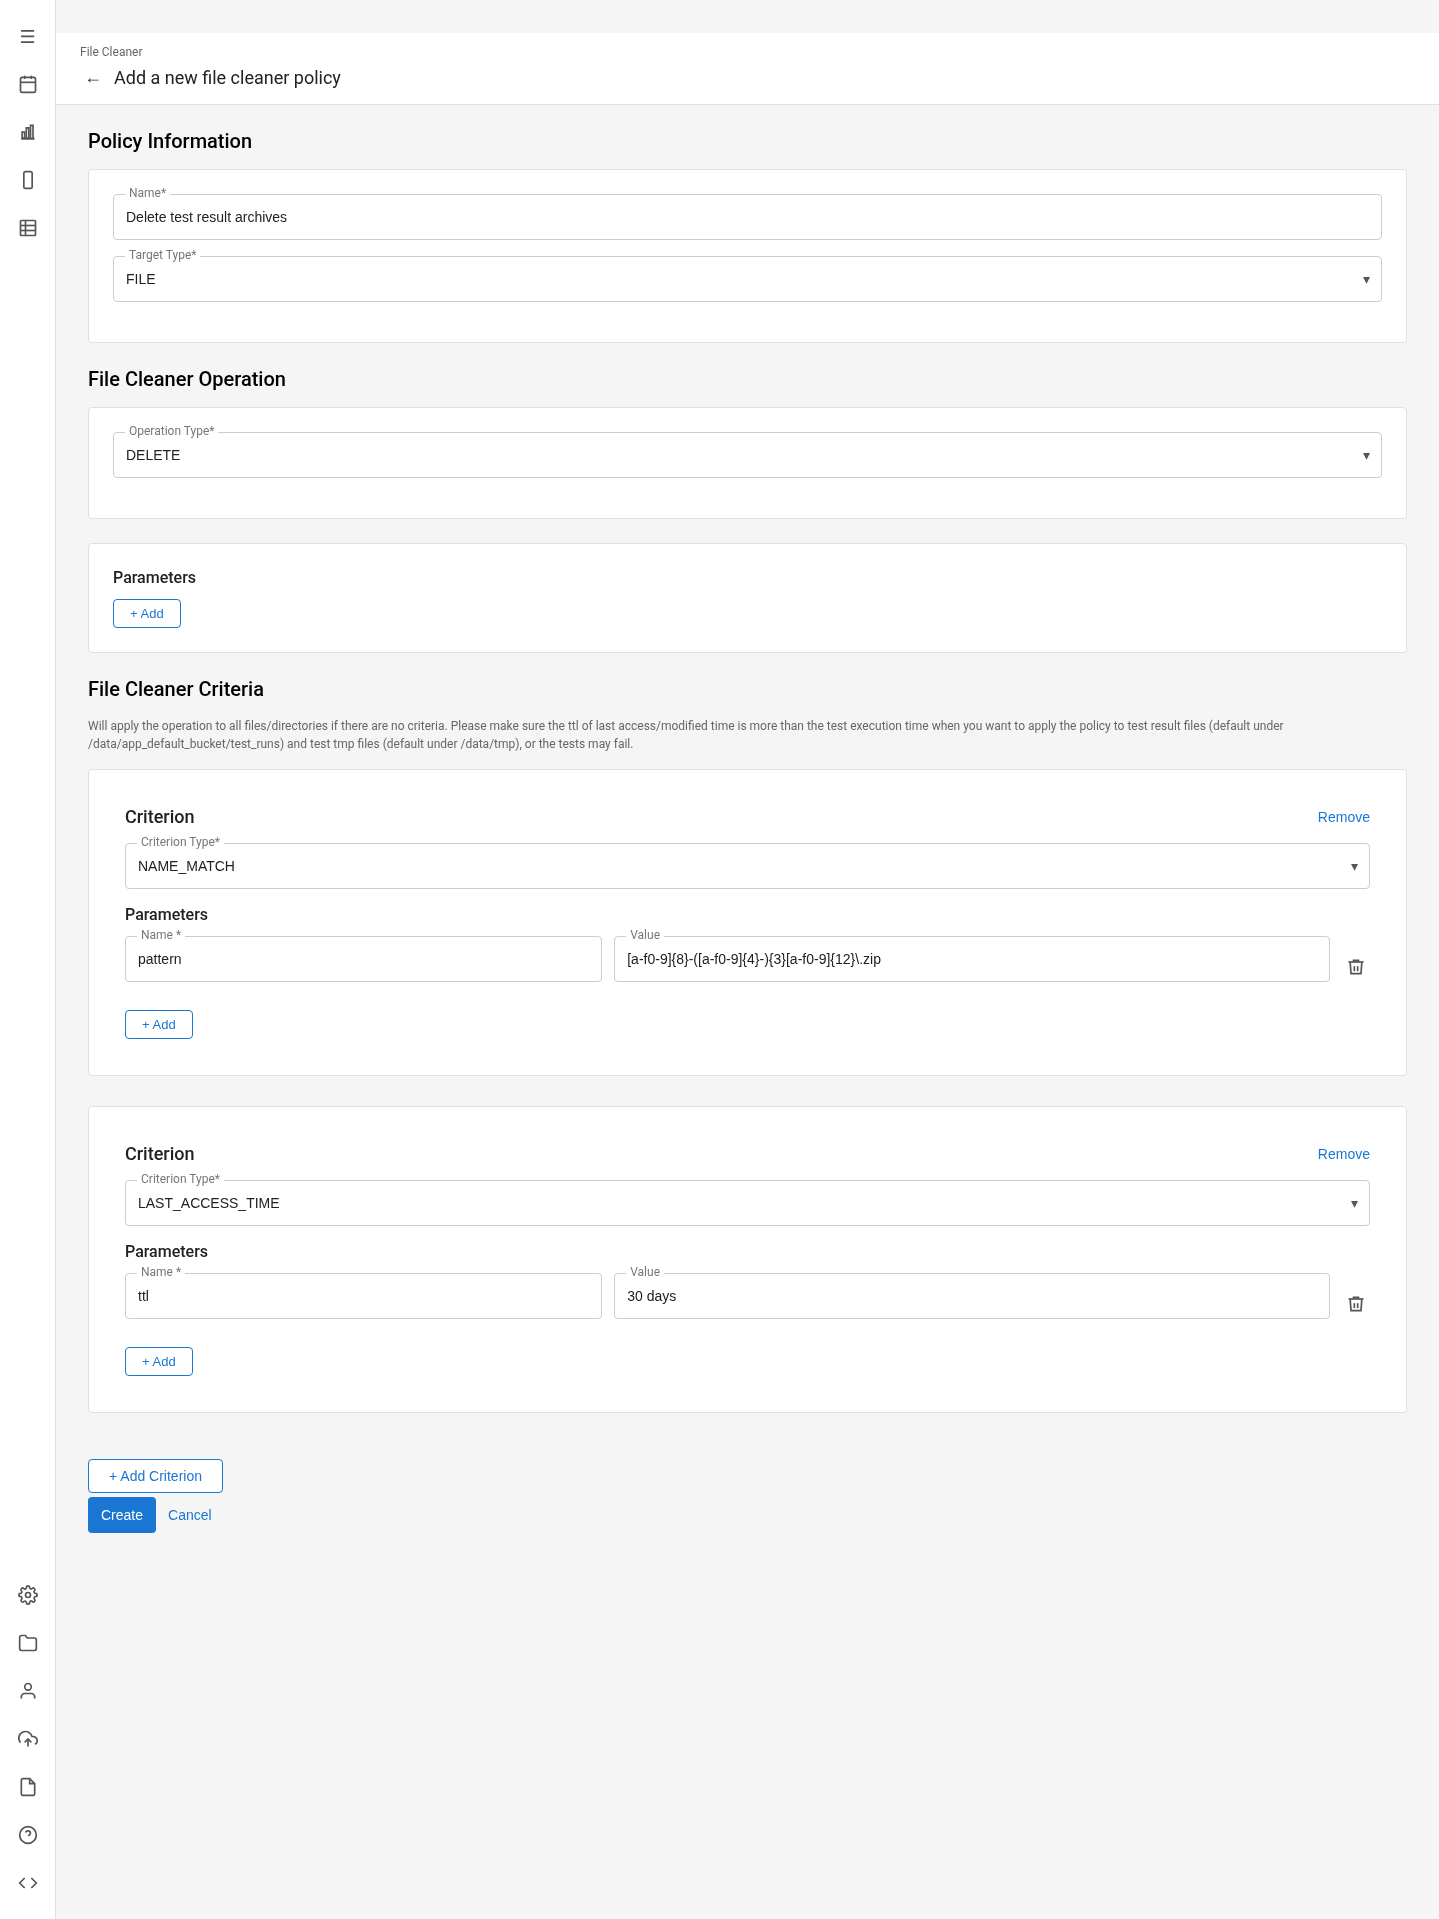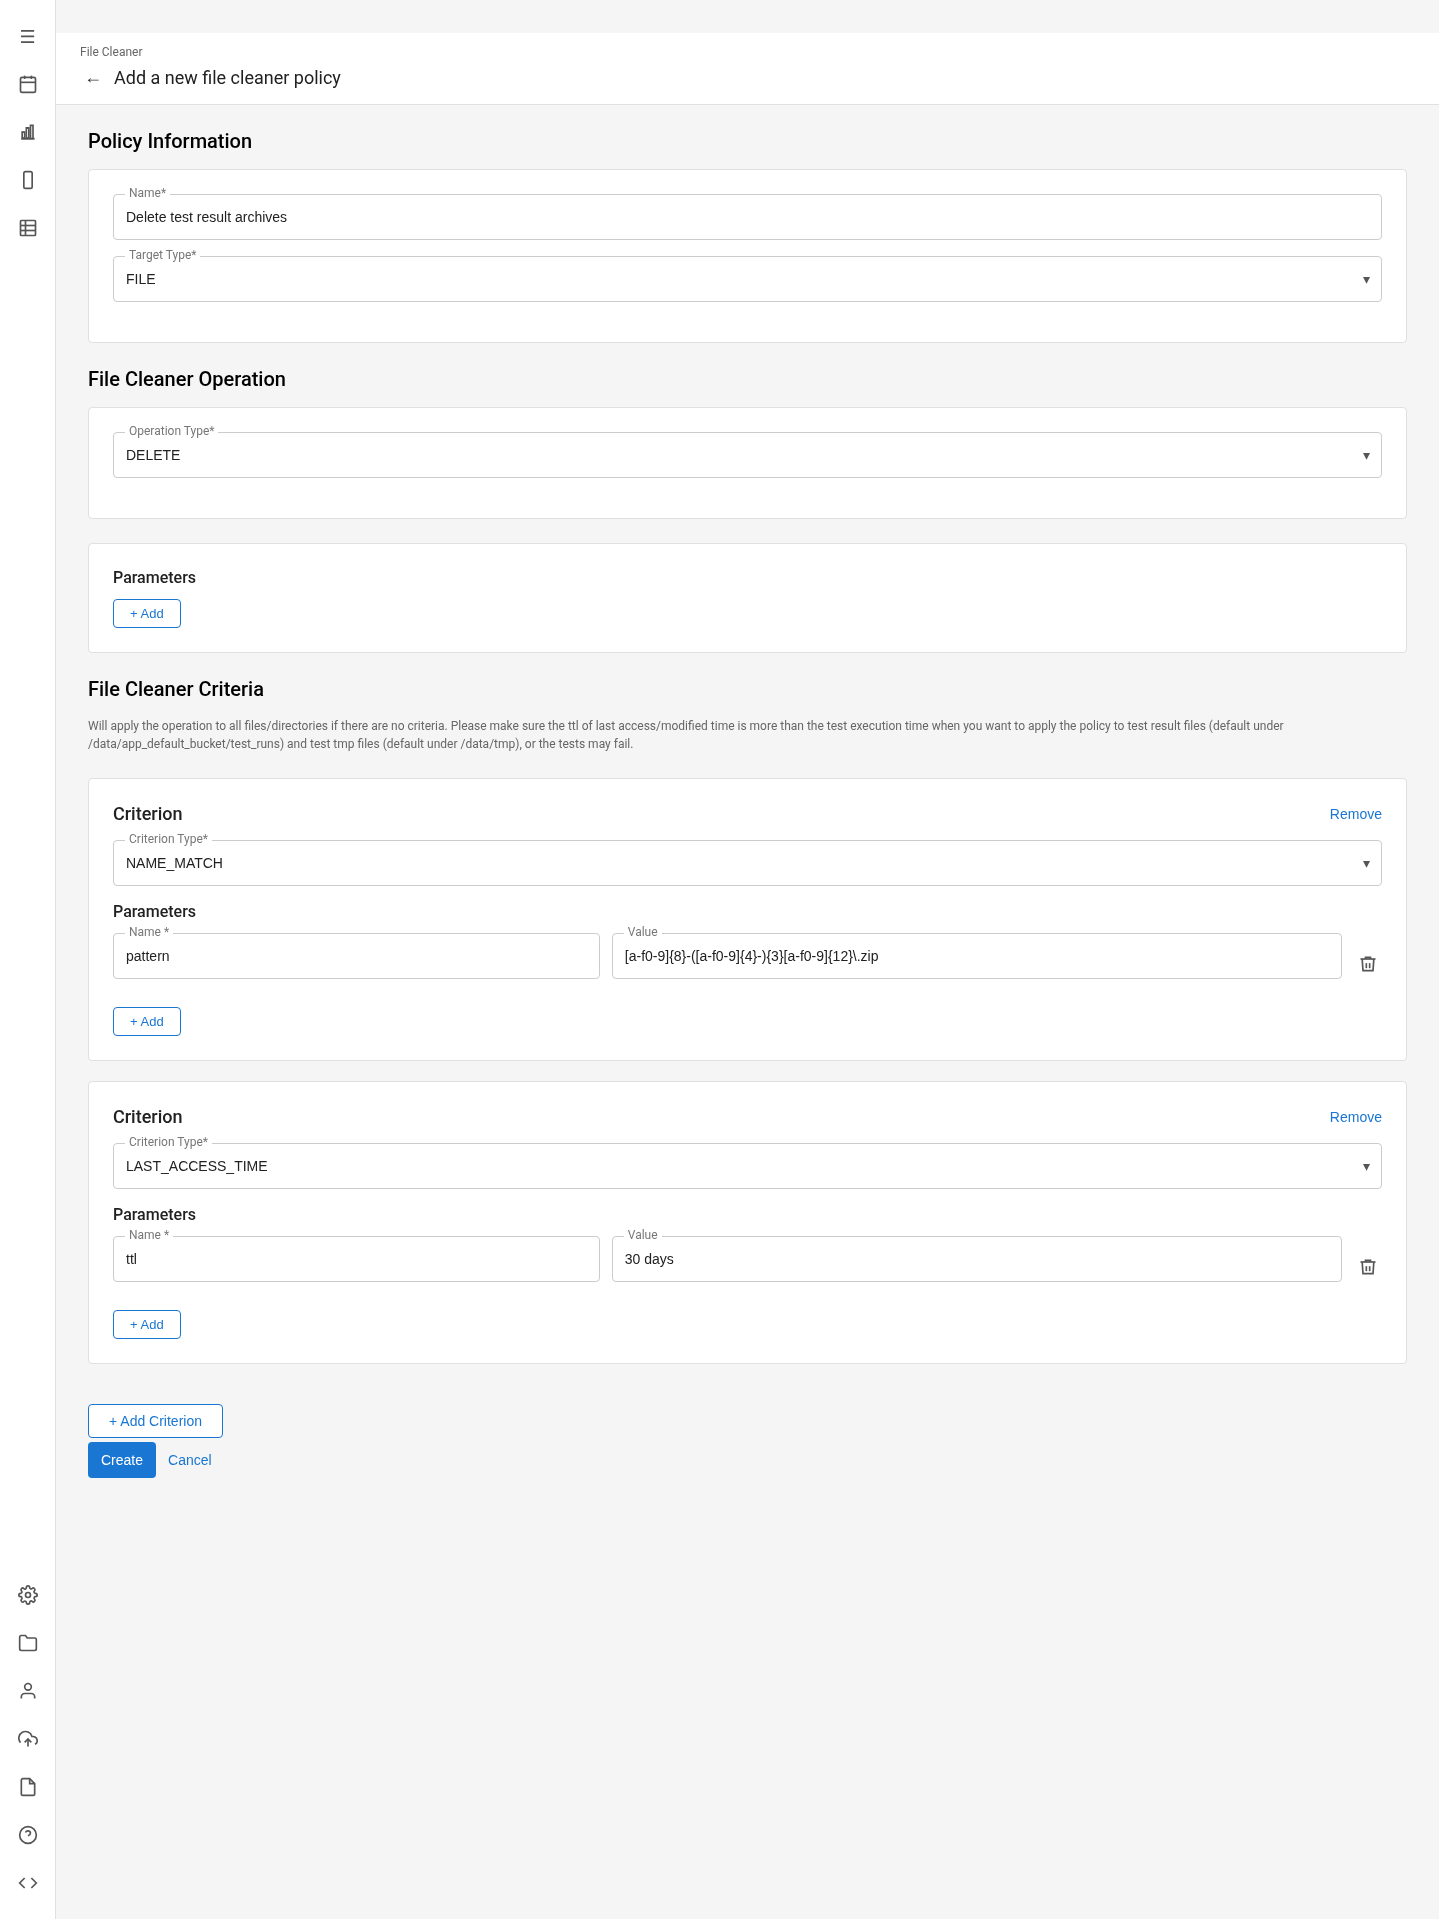--- a/index.html
+++ b/index.html
@@ -181,22 +181,22 @@
       font-size: 13px;
       cursor: pointer;
       font-weight: 500;
     }
 
     
     .criterion-card {
       background: #fff;
       border: 1px solid #e0e0e0;
       border-radius: 4px;
-      padding: 24px;
-      margin-bottom: 20px;
+      padding: 36px;
+      margin-bottom: 30px;
     }
 
     .criterion-header {
       display: flex;
       justify-content: space-between;
       align-items: center;
       margin-bottom: 16px;
     }
 
     .criterion-title {
@@ -238,21 +238,21 @@
       font-size: 18px;
       padding: 4px;
       display: flex;
       align-items: center;
     }
 
     
     .info-text {
       font-size: 12px;
       color: #666;
-      margin-bottom: 25px;
+      margin-bottom: 16px;
       line-height: 1.5;
     }
 
     
     .bottom-actions {
       margin-top: 24px;
       padding: 16px 0;
     }
 
     .add-criterion-btn {

